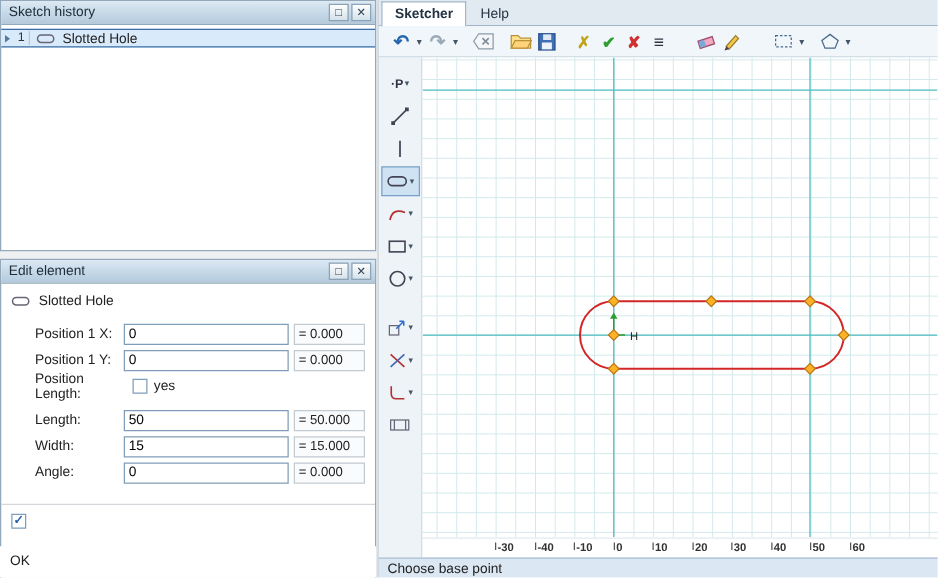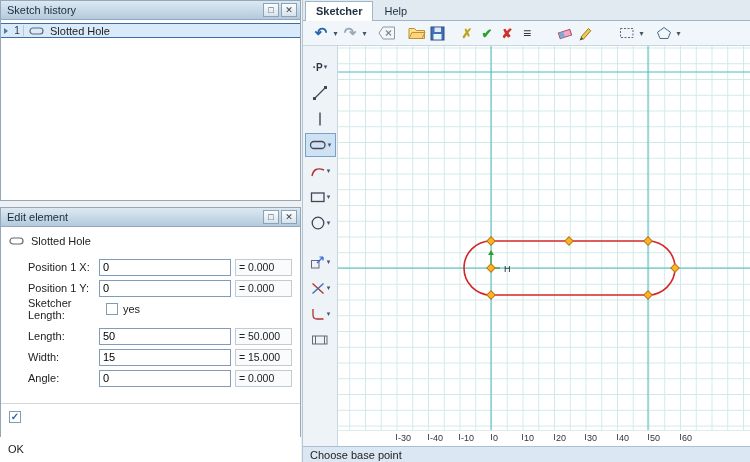--- a/index.html
+++ b/index.html
@@ -88,21 +88,21 @@
     background-image:
       linear-gradient(to right, #d2e9eb 1px, transparent 1px),
       linear-gradient(to bottom, #d2e9eb 1px, transparent 1px);
     background-size:15.75px 15.75px; background-position:11.25px 1.5px; overflow:hidden; }
   .canvas svg { position:absolute; left:0; top:0; }
   .scroll-btn { position:absolute; top:2px; right:2px; width:12px; height:12px;
     border:1px solid #9ab; background:#eef3f8; font-size:6px; color:#567; padding:0;
     line-height:9px; font-family:inherit; }
   .ruler { position:absolute; left:35px; right:0; bottom:16px; height:16px;
     background:#fff; border-top:1px solid #e2eaee; }
-  .rtick { position:absolute; top:2px; display:flex; }
+  .rtick { position:absolute; top:2px; display:flex;font-weight:bold; }
   .tickline { width:1px; height:6px; background:#555; margin:1px 1px 0 0; }
   .ticktext { font-size:9px; color:#333; }
   .statusbar { position:absolute; left:0; right:0; bottom:0; height:16px;
     background:#dbe7f3; border-top:1px solid #aabfd4; display:flex; align-items:center;
     padding-left:7px; }
 </style>
 </head>
 <body>
 
 <div id="app">
@@ -147,21 +147,21 @@
       <label class="f-label">Position 1 X:</label>
       <input class="f-input" value="0" style="">
       <span class="f-computed">= 0.000</span>
     </div>
     <div class="form-row">
       <label class="f-label">Position 1 Y:</label>
       <input class="f-input" value="0" style="">
       <span class="f-computed">= 0.000</span>
     </div>
     <div class="form-row">
-      <label class="f-label">Sketcher Length:</label>
+      <label class="f-label">Position Length:</label>
       <span class="checkbox"></span>
       <span class="cb-label">yes</span>
     </div>
     <div class="form-row gap-above">
       <label class="f-label">Length:</label>
       <input class="f-input" value="50" style="">
       <span class="f-computed">= 50.000</span>
     </div>
     <div class="form-row">
       <label class="f-label">Width:</label>

